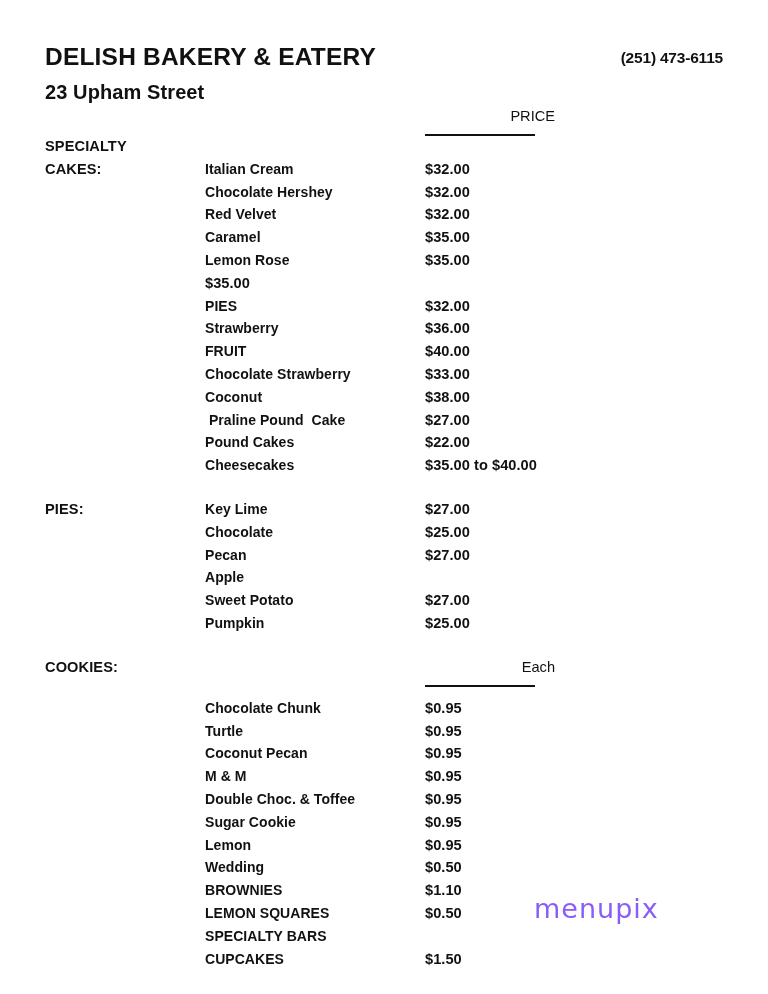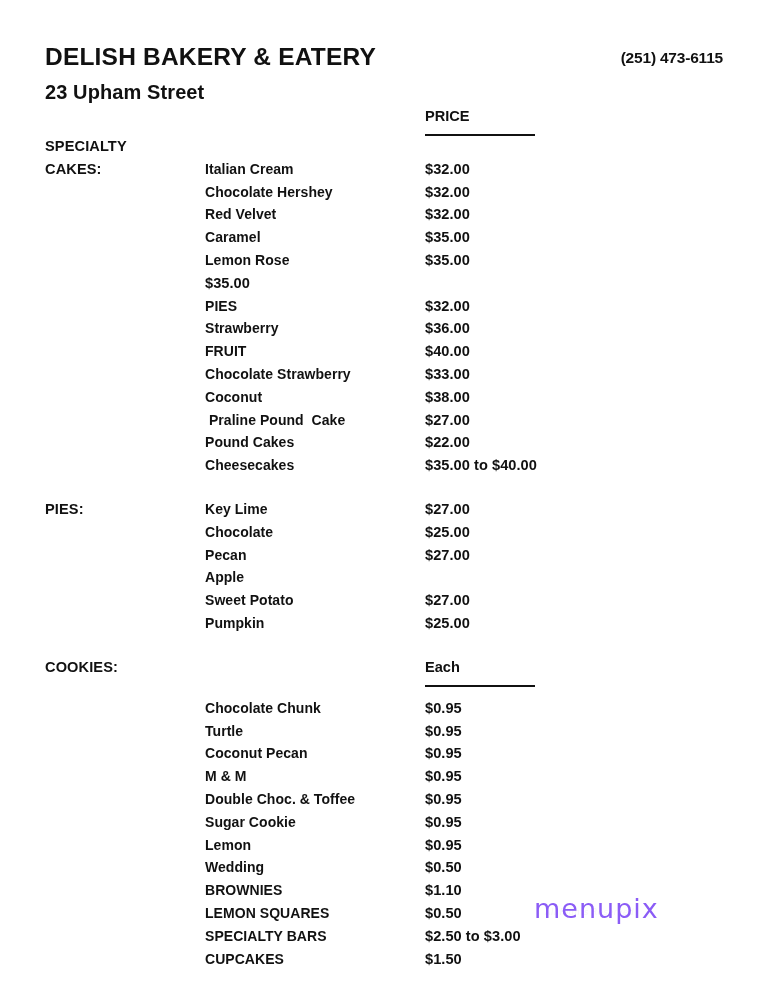--- a/index.html
+++ b/index.html
@@ -96,22 +96,22 @@
 
   
   .colhead-row {
     display: grid;
     grid-template-columns: 160px 220px 1fr;
     align-items: baseline;
     height: 24px;
   }
   .colhead {
     font-size: 14.6px;
-    font-weight: 700;
-    text-align: left;
+    font-weight: 400;
+    text-align: right;
     padding-right: 168px;
     position: relative;
   }
   .rule {
     position: relative;
     height: 6px;
   }
   .rule::after {
     content: "";
     position: absolute;
@@ -327,21 +327,20 @@
         <div class="price">$1.10</div>
       </div>
       <div class="row">
         <div class="cat"></div>
         <div class="item">LEMON SQUARES</div>
         <div class="price">$0.50</div>
       </div>
       <div class="row">
         <div class="cat"></div>
         <div class="item">SPECIALTY BARS</div>
-        <div class="price range">$2.50 to $3.00</div>
       </div>
       <div class="row">
         <div class="cat"></div>
         <div class="item">CUPCAKES</div>
         <div class="price">$1.50</div>
       </div>
     </div>
 
   <div class="watermark-sub">All Rights Reserved</div>
   <div class="watermark">menupix</div>

